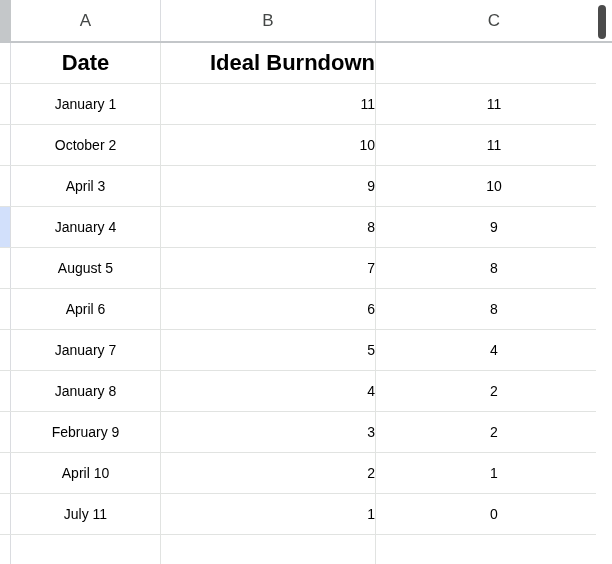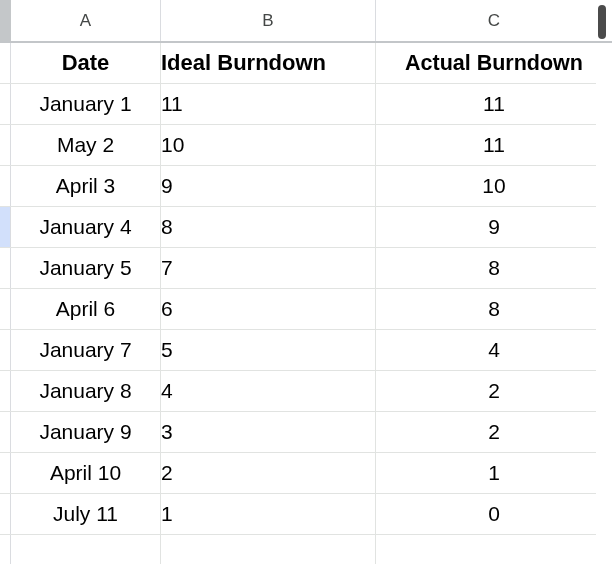--- a/index.html
+++ b/index.html
@@ -100,27 +100,27 @@
     background: #d2e0fb;
   }
 
   .cell {
     position: absolute;
     top: 0;
     height: 100%;
     line-height: 40px;
     box-sizing: border-box;
     border-right: 1px solid #e1e3e1;
-    font-size: 21px;
+    font-size: 14px;
     color: #000000;
     white-space: nowrap;
     overflow: hidden;
   }
   .cell-a { left: 11px;  width: 150px; text-align: center; }
-  .cell-b { left: 161px; width: 215px; text-align: left; }
+  .cell-b { left: 161px; width: 215px; text-align: right; }
   .cell-c { left: 376px; width: 236px; text-align: center; border-right: none; }
 
   .row.header-row .cell {
     font-weight: bold;
     font-size: 22px;
   }
   .row.header-row .cell-c {
     font-size: 21.5px;
   }
 
@@ -140,54 +140,53 @@
     <div class="colhead colhead-c">C</div>
     <div class="scroll-thumb"></div>
   </div>
 
   <div class="grid-body">
 
     <div class="row header-row">
       <div class="rowgutter"></div>
       <div class="cell cell-a">Date</div>
       <div class="cell cell-b">Ideal Burndown</div>
-      <div class="cell cell-c">Actual Burndown</div>
     </div>
 
     <div class="row">
       <div class="rowgutter"></div>
       <div class="cell cell-a">January 1</div>
       <div class="cell cell-b">11</div>
       <div class="cell cell-c">11</div>
     </div>
 
     <div class="row">
       <div class="rowgutter"></div>
-      <div class="cell cell-a">May 2</div>
+      <div class="cell cell-a">October 2</div>
       <div class="cell cell-b">10</div>
       <div class="cell cell-c">11</div>
     </div>
 
     <div class="row">
       <div class="rowgutter"></div>
       <div class="cell cell-a">April 3</div>
       <div class="cell cell-b">9</div>
       <div class="cell cell-c">10</div>
     </div>
 
     <div class="row selected">
       <div class="rowgutter"></div>
       <div class="cell cell-a">January 4</div>
       <div class="cell cell-b">8</div>
       <div class="cell cell-c">9</div>
     </div>
 
     <div class="row">
       <div class="rowgutter"></div>
-      <div class="cell cell-a">January 5</div>
+      <div class="cell cell-a">August 5</div>
       <div class="cell cell-b">7</div>
       <div class="cell cell-c">8</div>
     </div>
 
     <div class="row">
       <div class="rowgutter"></div>
       <div class="cell cell-a">April 6</div>
       <div class="cell cell-b">6</div>
       <div class="cell cell-c">8</div>
     </div>
@@ -201,21 +200,21 @@
 
     <div class="row">
       <div class="rowgutter"></div>
       <div class="cell cell-a">January 8</div>
       <div class="cell cell-b">4</div>
       <div class="cell cell-c">2</div>
     </div>
 
     <div class="row">
       <div class="rowgutter"></div>
-      <div class="cell cell-a">January 9</div>
+      <div class="cell cell-a">February 9</div>
       <div class="cell cell-b">3</div>
       <div class="cell cell-c">2</div>
     </div>
 
     <div class="row">
       <div class="rowgutter"></div>
       <div class="cell cell-a">April 10</div>
       <div class="cell cell-b">2</div>
       <div class="cell cell-c">1</div>
     </div>

